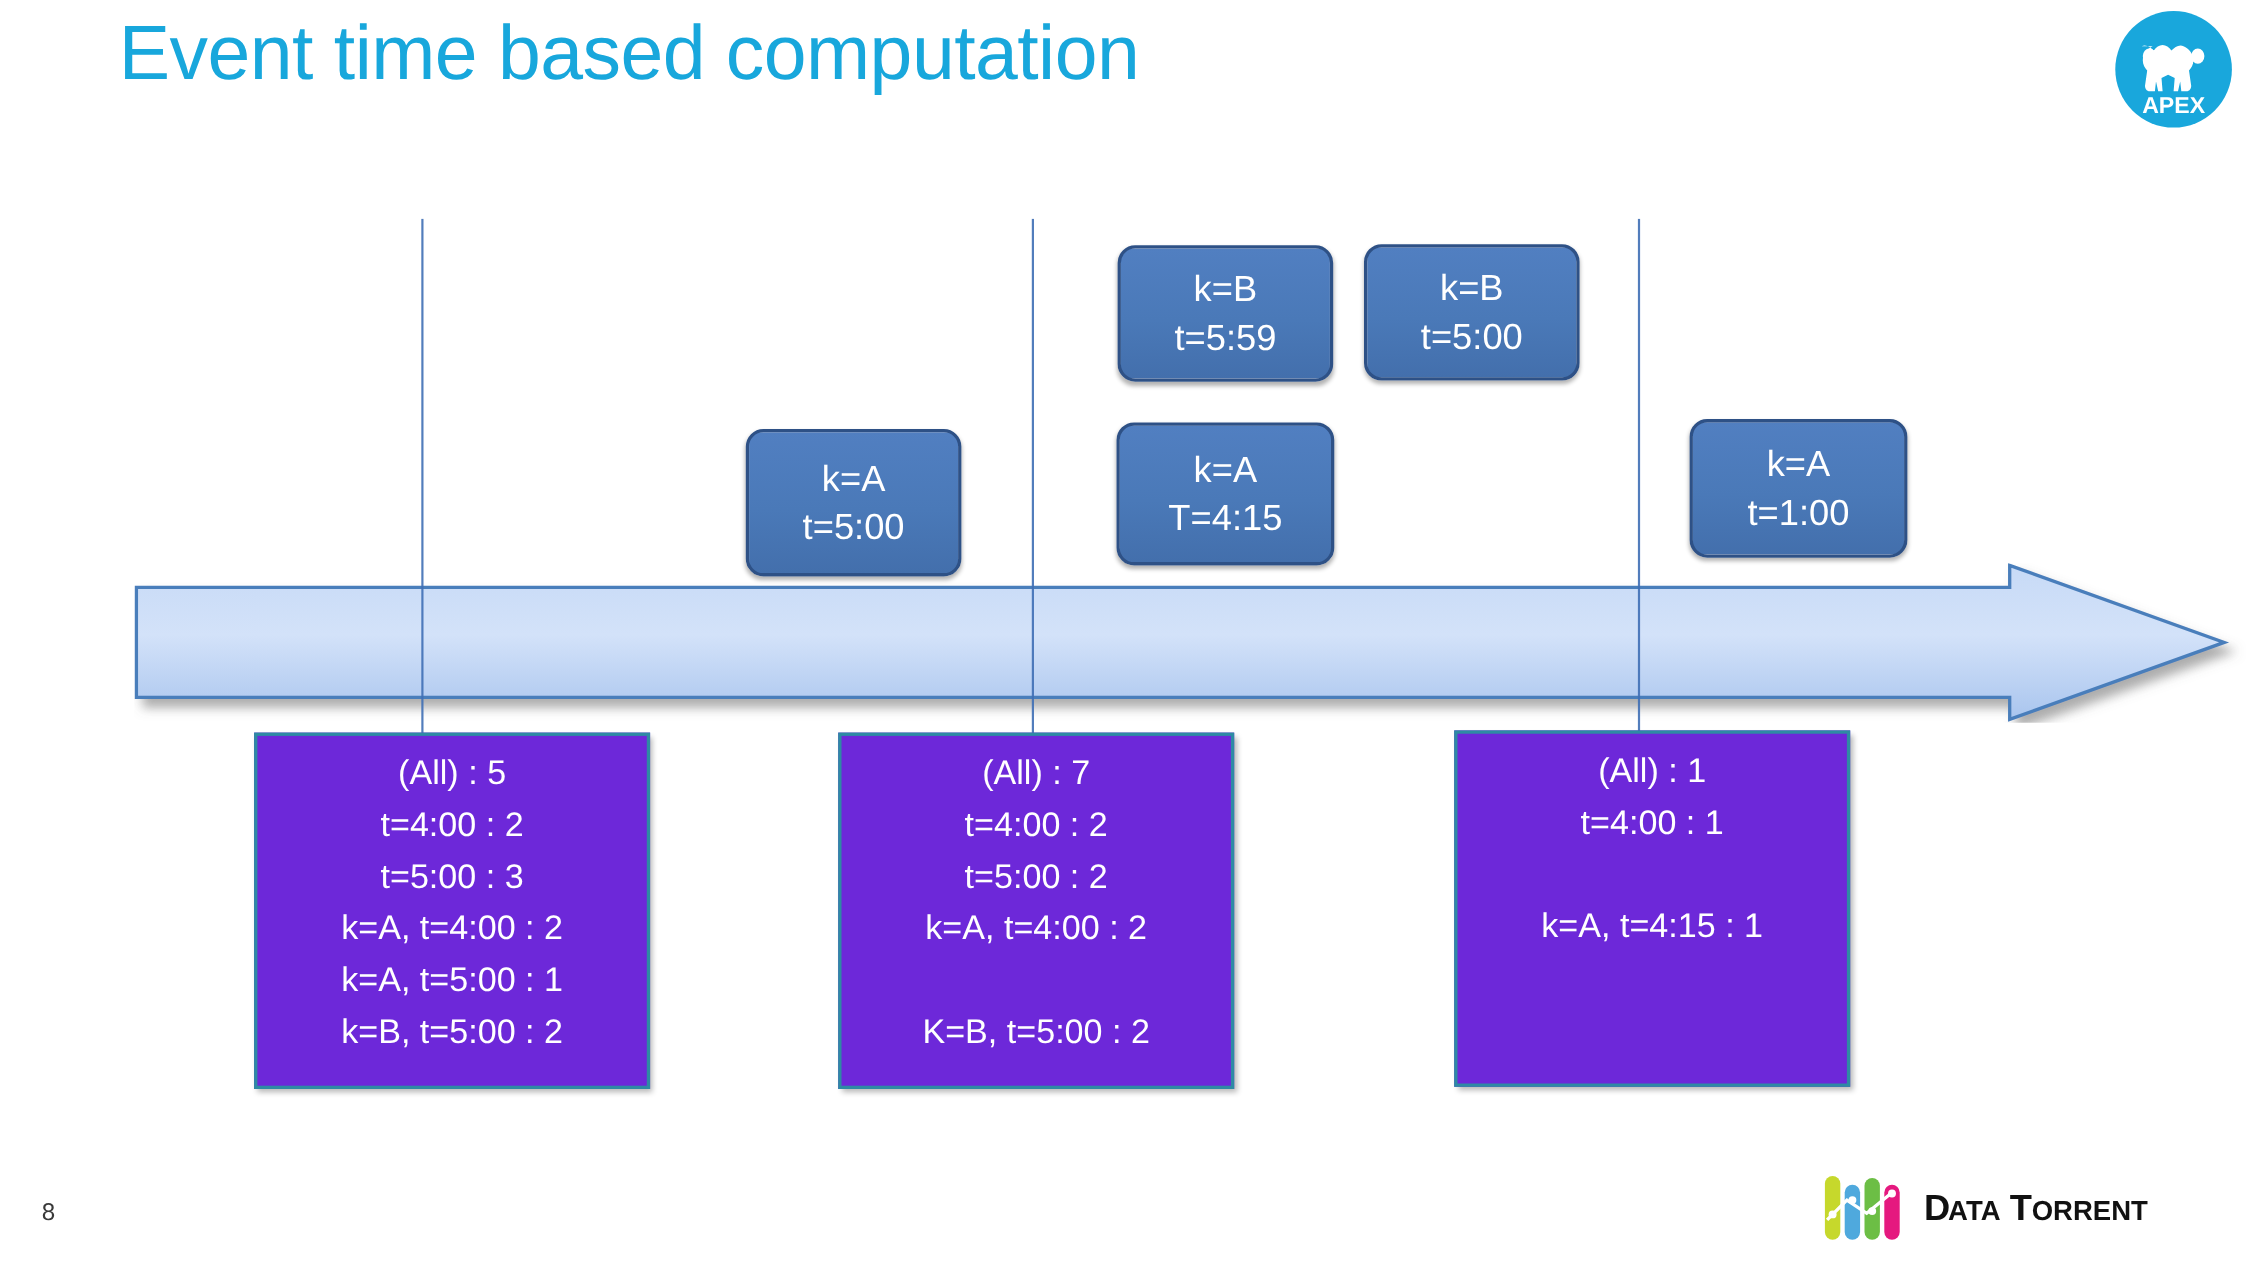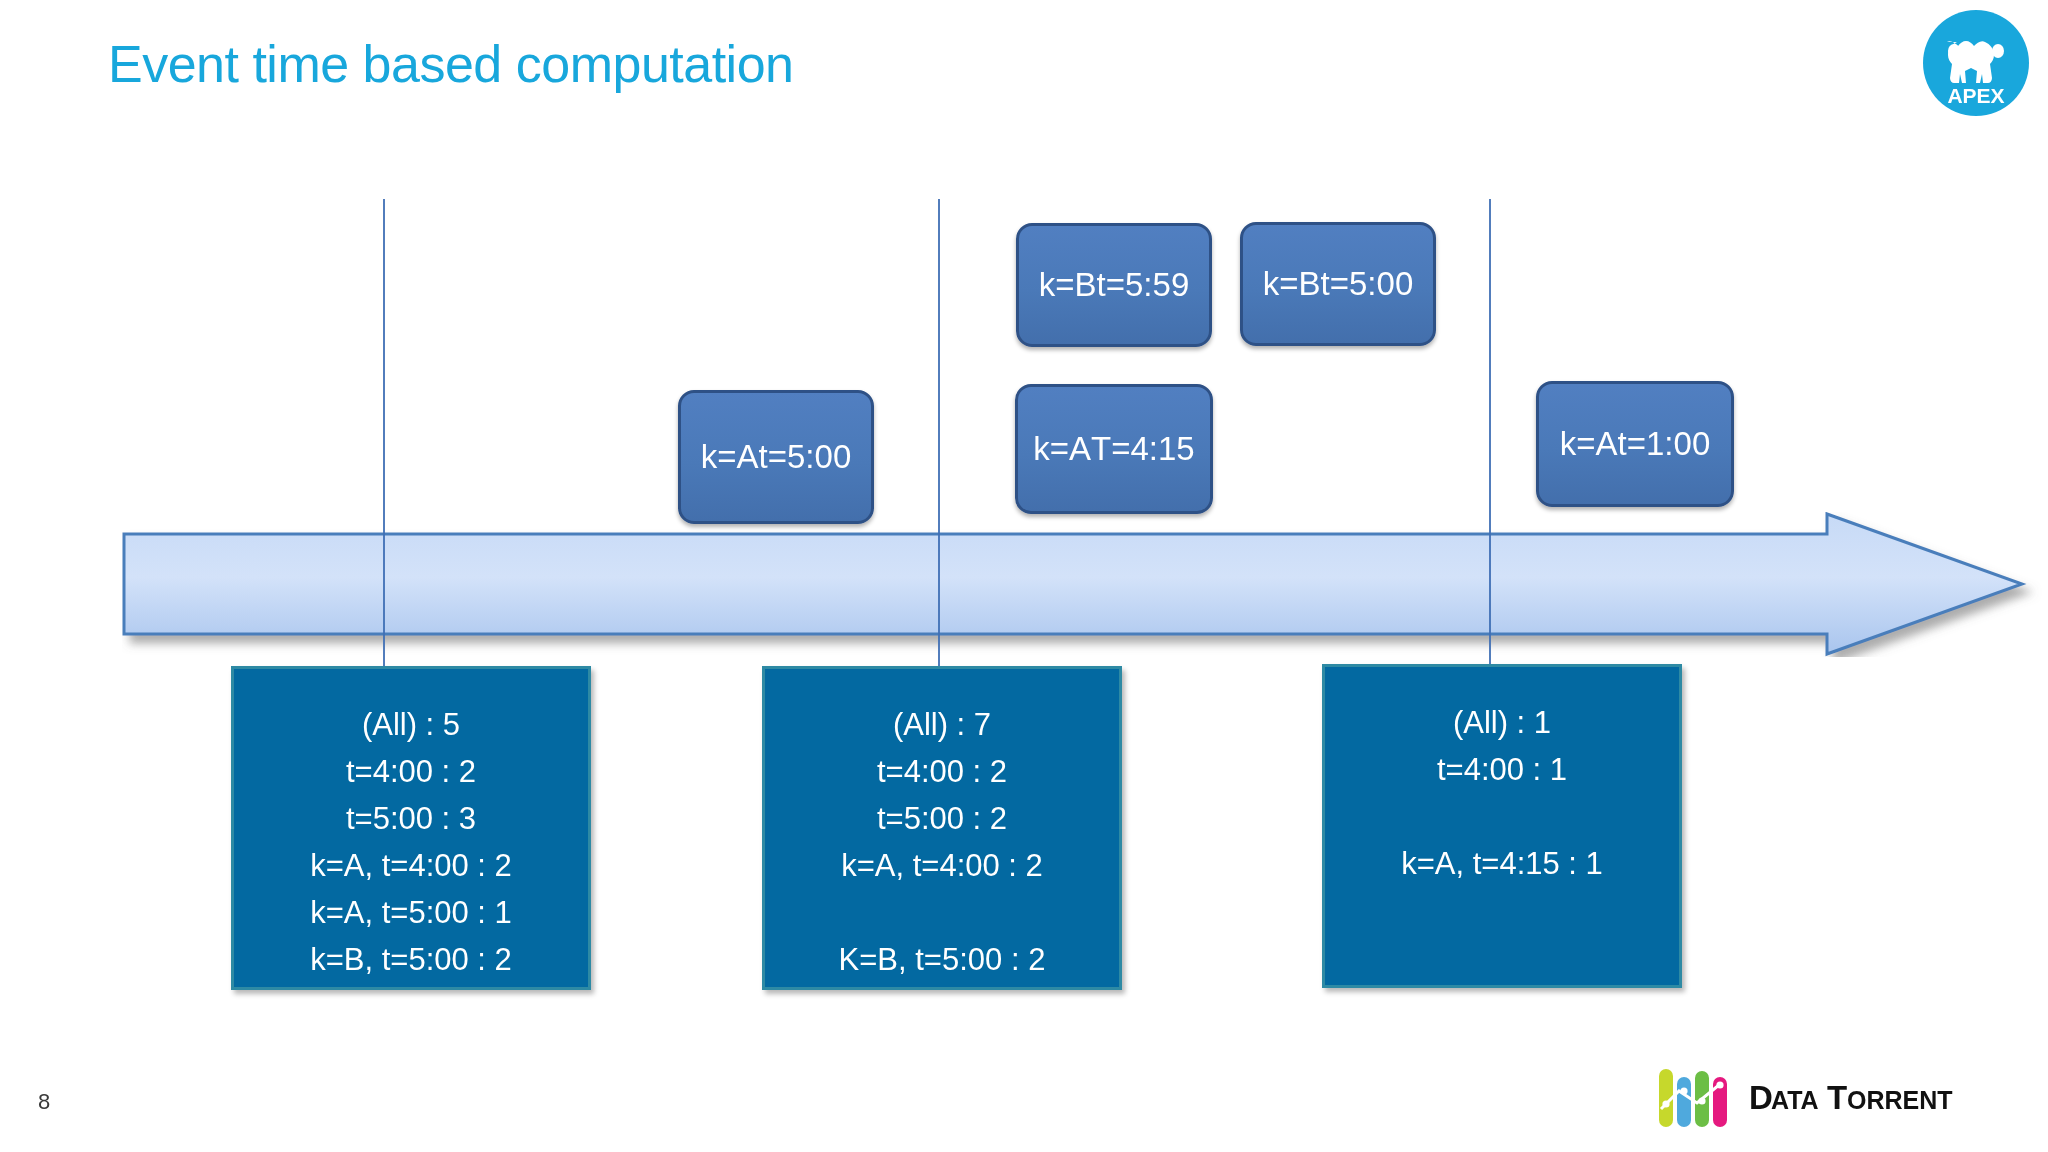--- a/index.html
+++ b/index.html
@@ -15,22 +15,22 @@
     width: 2048px;
     height: 1152px;
     background: #ffffff;
     overflow: hidden;
   }
 
   
   #slide-title {
     position: absolute;
     left: 108px;
-    top: 16px;
-    font-size: 52px;
+    top: 0;
+    font-size: 70px;
     line-height: 96px;
     letter-spacing: -0.5px;
     color: #18A7DC;
     font-weight: 400;
     white-space: nowrap;
   }
 
   
   #apex-logo {
     position: absolute;
@@ -58,41 +58,42 @@
   }
 
   
   .event-box {
     position: absolute;
     border-radius: 16px;
     background: linear-gradient(180deg, #517FC1 0%, #4A79B8 55%, #436FAC 100%);
     border: 3px solid #2E5186;
     box-shadow: 0 3px 4px rgba(0,0,0,0.30);
     display: flex;
+    flex-direction: column;
     align-items: center;
     justify-content: center;
     color: #FFFFFF;
     font-size: 33px;
     line-height: 44px;
     text-align: center;
     box-sizing: border-box;
   }
   .event-box .line { display: block; }
 
   
   .agg-box {
     position: absolute;
-    background: #0369a1;
+    background: #6d28d9;
     border: 3px solid #2E8AA4;
     box-shadow: 3px 4px 5px rgba(0,0,0,0.28);
     color: #FFFFFF;
     font-size: 31px;
     line-height: 47px;
     text-align: center;
-    padding-top: 32px;
+    padding-top: 10px;
     box-sizing: border-box;
   }
   .agg-box .line {
     display: block;
     min-height: 47px;
     white-space: pre;
   }
 
   
   #slide-number {

